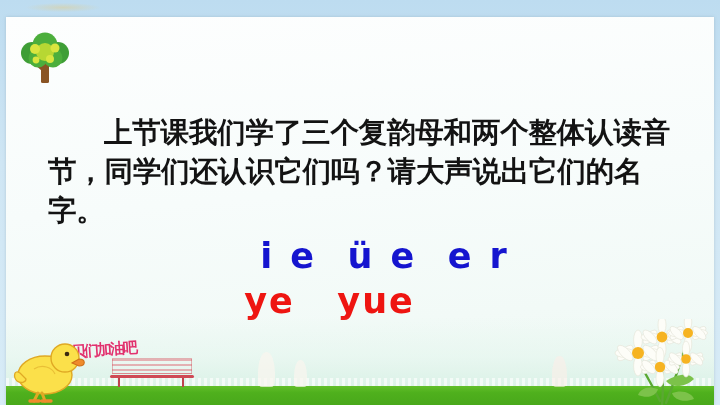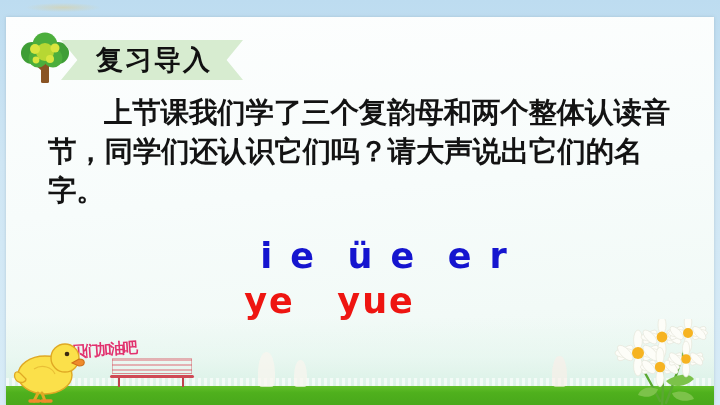--- a/index.html
+++ b/index.html
@@ -65,21 +65,21 @@
     letter-spacing: 2px;
     color: #111111;
     padding-left: 4px;
     box-sizing: border-box;
   }
 
   
   #body-text {
     position: absolute;
     left: 42px;
-    top: 76px;
+    top: 96px;
     width: 640px;
     font-family: "DejaVu Sans", "Liberation Sans", sans-serif;
     font-size: 28.5px;
     font-weight: 700;
     line-height: 39px;
     color: #131313;
     text-indent: 56px;
     letter-spacing: -0.2px;
   }
 
@@ -232,24 +232,20 @@
         <circle cx="22" cy="27" r="9.5" fill="#4cae3c"></circle>
         <circle cx="37" cy="27" r="9.5" fill="#4cae3c"></circle>
         <circle cx="29" cy="21" r="9" fill="#b7d733"></circle>
         <circle cx="19" cy="18" r="5" fill="#d9e53f"></circle>
         <circle cx="39" cy="17" r="4.5" fill="#d9e53f"></circle>
         <circle cx="34" cy="28" r="4" fill="#d9e53f"></circle>
         <circle cx="20" cy="29" r="3.4" fill="#d9e53f"></circle>
       </svg>
     </div>
 
-    <div id="banner">
-      <div class="ribbon"></div>
-      <div class="title">复习导入</div>
-    </div>
 
     <div id="body-text">上节课我们学了三个复韵母和两个整体认读音节，同学们还认识它们吗？请大声说出它们的名字。</div>
 
     <div id="pinyin-blue">i e  ü e  e r</div>
     <div id="pinyin-red">ye   yue</div>
 
     <div id="scene">
       <div id="haze"></div>
       <div id="fence"></div>
       <div id="grass"></div>

